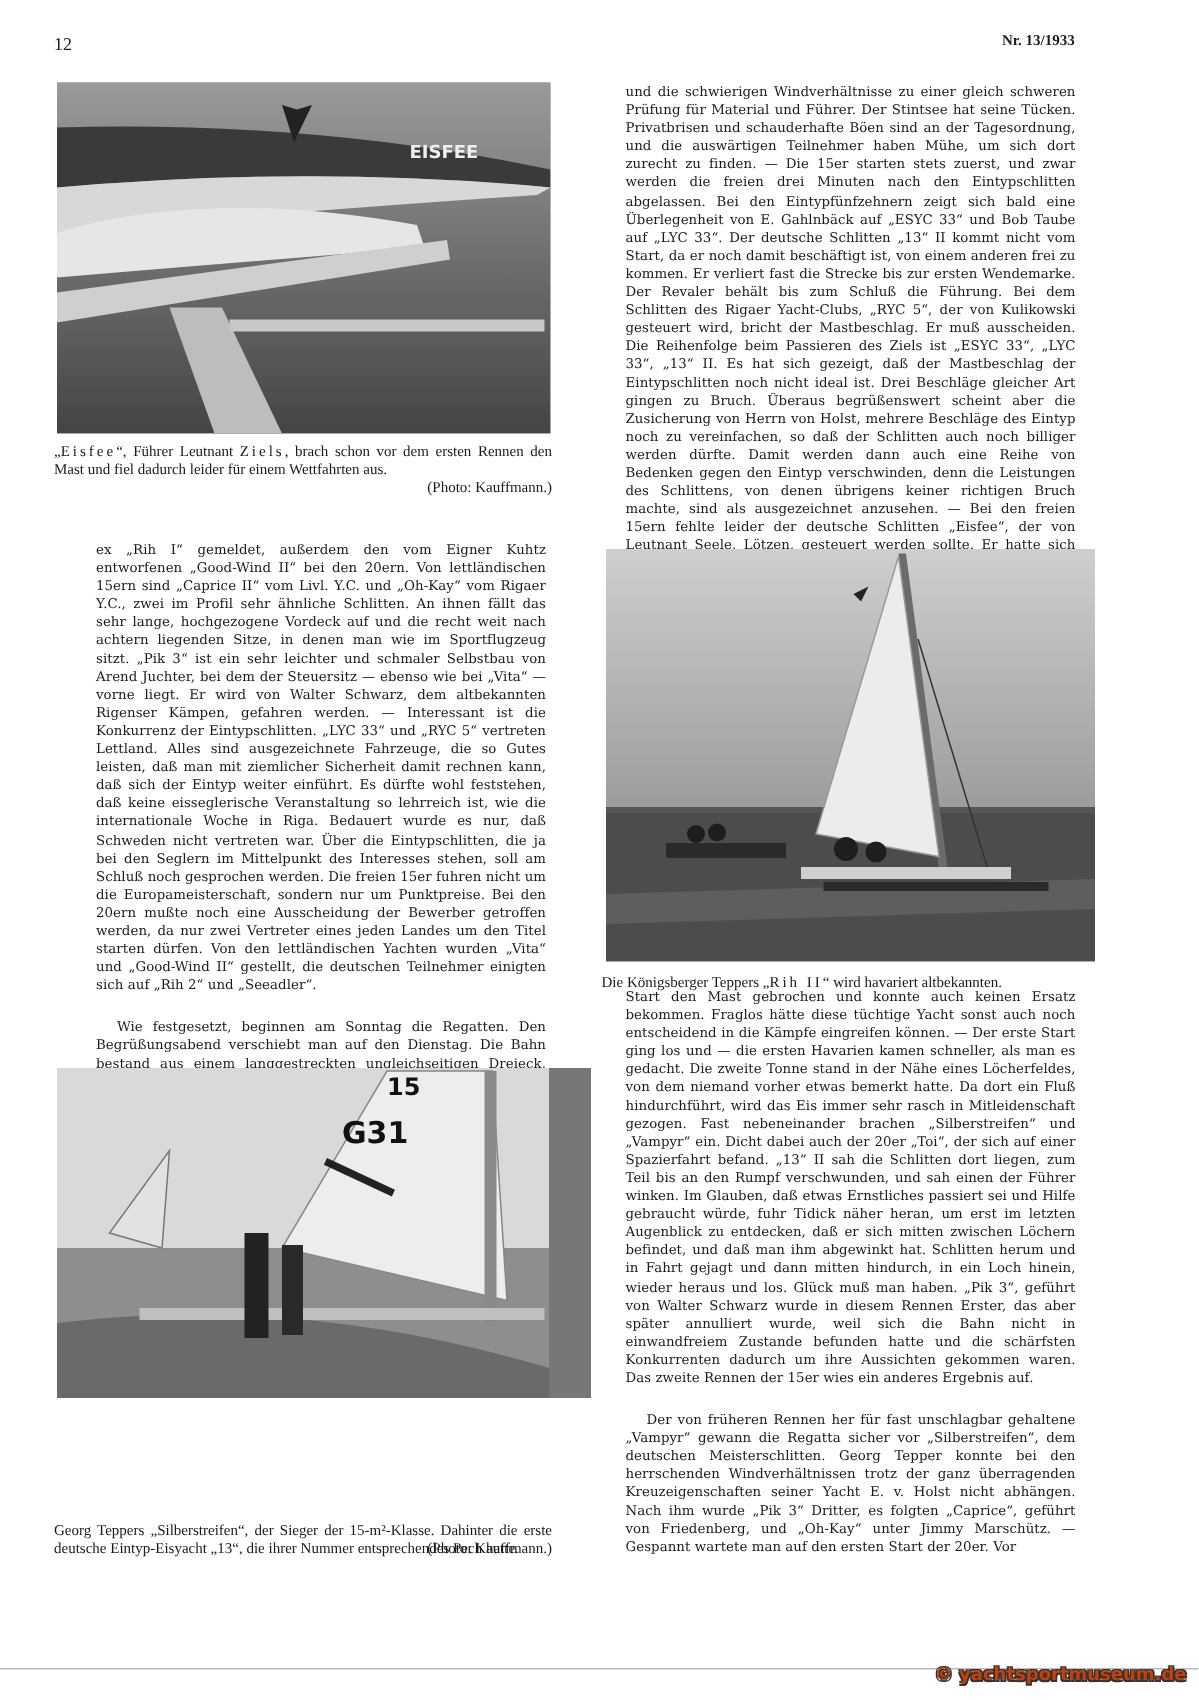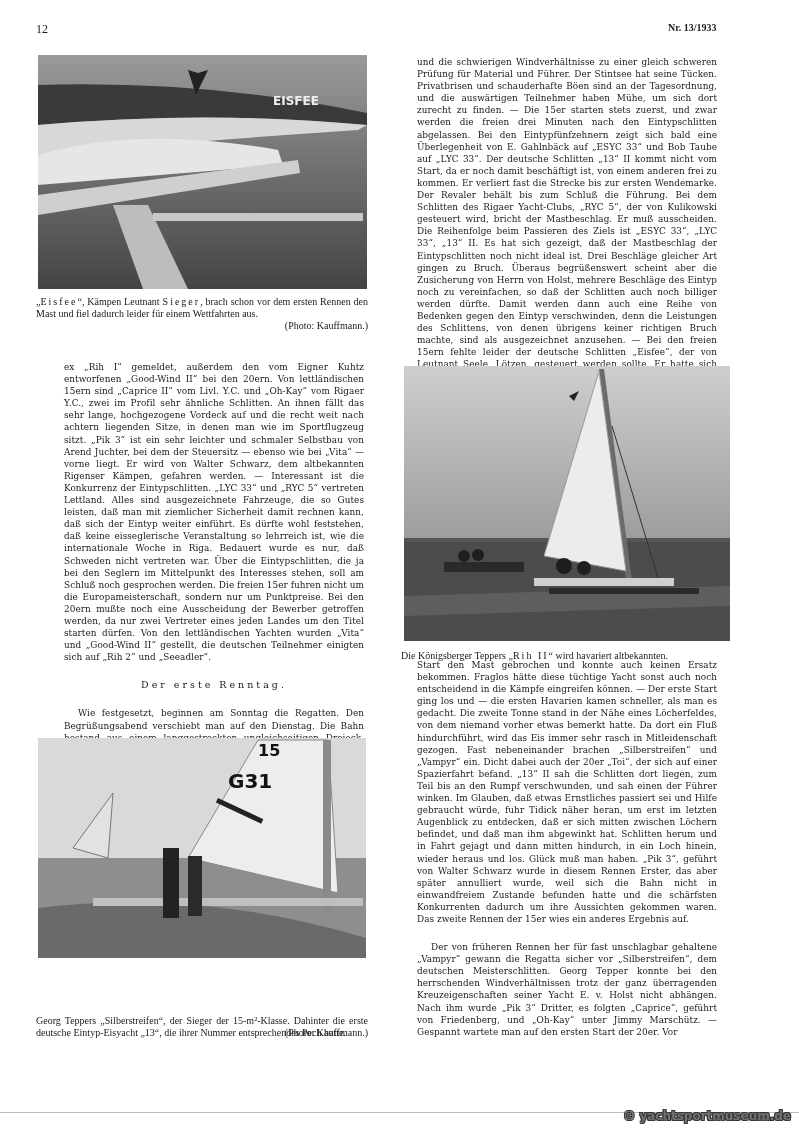--- a/index.html
+++ b/index.html
@@ -10,21 +10,21 @@
     .page-number { position: absolute; left: 36px; top: 22px; font-size: 12px; font-family: "Liberation Serif", serif; }
     .issue { position: absolute; left: 668px; top: 22px; font-size: 10px; font-weight: bold; font-family: "Liberation Serif", serif; }
     .photo { position: absolute; background: #777; overflow: hidden; }
     .caption { position: absolute; font-family: "Liberation Serif", serif; font-size: 10px; line-height: 12.2px; text-align: justify; }
     .caption .credit { display: block; text-align: right; }
     .col { position: absolute; font-family: "DejaVu Serif", serif; font-size: 8.9px; line-height: 12.1px; text-align: justify; letter-spacing: 0.05px; }
     .col p { margin: 16px; text-indent: 0; }
     .col p.indent { text-indent: 14px; }
     .heading { text-align: center; letter-spacing: 3px; margin: 6px 0 2px 0 !important; font-size: 9.5px; }
     .spaced { letter-spacing: 2px; text-align: center; }
-    .watermark { position: absolute; right: 8px; bottom: 10px; font-family: "DejaVu Sans", sans-serif; font-weight: bold; font-size: 12px; color: #737373;
+    .watermark { position: absolute; right: 8px; bottom: 10px; font-family: "DejaVu Sans", sans-serif; font-weight: bold; font-size: 12px; color: #c2410c;
       text-shadow: -1px -1px 0 #333, 1px -1px 0 #333, -1px 1px 0 #333, 1px 1px 0 #333; }
     .edge-line { position: absolute; left: 0; right: 0; top: 1112px; height: 1px; background: #bbb; }
     svg { display: block; }
   </style>
 </head>
 <body>
 
 <div class="page-number">12</div>
 <div class="issue">Nr. 13/1933</div>
 
@@ -41,31 +41,30 @@
     <path d="M0 70 Q170 55 329 70 L320 75 Q170 85 0 100 Z" fill="#d8d8d8"></path>
     <path d="M0 100 Q100 70 240 95 L245 110 Q120 120 0 130 Z" fill="#e6e6e6"></path>
     <path d="M0 140 L260 105 L262 118 L0 160 Z" fill="#cfcfcf"></path>
     <path d="M75 150 L110 150 L150 234 L105 234 Z" fill="#bdbdbd"></path>
     <rect x="115" y="158" width="210" height="8" fill="#c8c8c8"></rect>
     <path d="M150 15 L160 18 L170 15 L158 40 Z" fill="#222"></path>
     <text x="235" y="50" fill="#eee" font-family="DejaVu Sans, sans-serif" font-size="12" font-weight="bold">EISFEE</text>
   </svg>
 </div>
 <div class="caption" style="left:36px; top:296px; width:332px;">
-  <span>„</span><span class="spaced">Eisfee</span><span>“, Kämpen Leutnant </span><span class="spaced">Sieger</span><span>, brach schon vor dem ersten Rennen den Mast und fiel dadurch leider für einem Wettfahrten aus.</span>
+  <span>„</span><span class="spaced">Eisfee</span><span>“, Führer Leutnant </span><span class="spaced">Ziels</span><span>, brach schon vor dem ersten Rennen den Mast und fiel dadurch leider für einem Wettfahrten aus.</span>
   <span class="credit">(Photo: Kauffmann.)</span>
 </div>
 
 <div class="col" style="left:48px; top:345px; width:332px;">
   <p>ex „Rih I“ gemeldet, außerdem den vom Eigner Kuhtz entworfenen „Good-Wind II“ bei den 20ern. Von lettländischen 15ern sind „Caprice II“ vom Livl. Y.C. und „Oh-Kay“ vom Rigaer Y.C., zwei im Profil sehr ähnliche Schlitten. An ihnen fällt das sehr lange, hochgezogene Vordeck auf und die recht weit nach achtern liegenden Sitze, in denen man wie im Sportflugzeug sitzt. „Pik 3“ ist ein sehr leichter und schmaler Selbstbau von Arend Juchter, bei dem der Steuersitz — ebenso wie bei „Vita“ — vorne liegt. Er wird von Walter Schwarz, dem altbekannten Rigenser Kämpen, gefahren werden. — Interessant ist die Konkurrenz der Eintypschlitten. „LYC 33“ und „RYC 5“ vertreten Lettland. Alles sind ausgezeichnete Fahrzeuge, die so Gutes leisten, daß man mit ziemlicher Sicherheit damit rechnen kann, daß sich der Eintyp weiter einführt. Es dürfte wohl feststehen, daß keine eisseglerische Veranstaltung so lehrreich ist, wie die internationale Woche in Riga. Bedauert wurde es nur, daß Schweden nicht vertreten war. Über die Eintypschlitten, die ja bei den Seglern im Mittelpunkt des Interesses stehen, soll am Schluß noch gesprochen werden. Die freien 15er fuhren nicht um die Europameisterschaft, sondern nur um Punktpreise. Bei den 20ern mußte noch eine Ausscheidung der Bewerber getroffen werden, da nur zwei Vertreter eines jeden Landes um den Titel starten dürfen. Von den lettländischen Yachten wurden „Vita“ und „Good-Wind II“ gestellt, die deutschen Teilnehmer einigten sich auf „Rih 2“ und „Seeadler“.</p>
-  <p class="heading">Der erste Renntag.</p>
   <p class="indent">Wie festgesetzt, beginnen am Sonntag die Regatten. Den Begrüßungsabend verschiebt man auf den Dienstag. Die Bahn bestand aus einem langgestreckten ungleichseitigen Dreieck, dessen kürzeste Seite zunächst Kreuzstrecke war. Wind Südwest 11 bis 12 Sekundenmeter, das Eis etwas weich und stark zerfahren. Fast alle Rennen wurden durch das schwere Eis</p>
 </div>
 
-<div class="photo" style="left:38px; top:738px; width:328px; height:220px;">
+<div class="photo" style="left:38px; top:712px; width:356px; height:220px;">
   <svg width="328" height="220" viewBox="0 0 328 220">
     <rect width="328" height="120" fill="#d9d9d9"></rect>
     <rect y="120" width="328" height="100" fill="#8e8e8e"></rect>
     <path d="M0 170 Q160 150 328 200 L328 220 L0 220 Z" fill="#6a6a6a"></path>
     <path d="M75 55 L70 120 L35 110 Z" fill="#e2e2e2" stroke="#777"></path>
     <path d="M220 2 L290 2 L300 155 L150 120 Z" fill="#ededed" stroke="#888"></path>
     <rect x="285" y="2" width="8" height="170" fill="#8a8a8a"></rect>
     <rect x="55" y="160" width="270" height="8" fill="#bfbfbf"></rect>
     <rect x="125" y="110" width="16" height="70" fill="#222"></rect>
     <rect x="150" y="118" width="14" height="60" fill="#2a2a2a"></rect>

